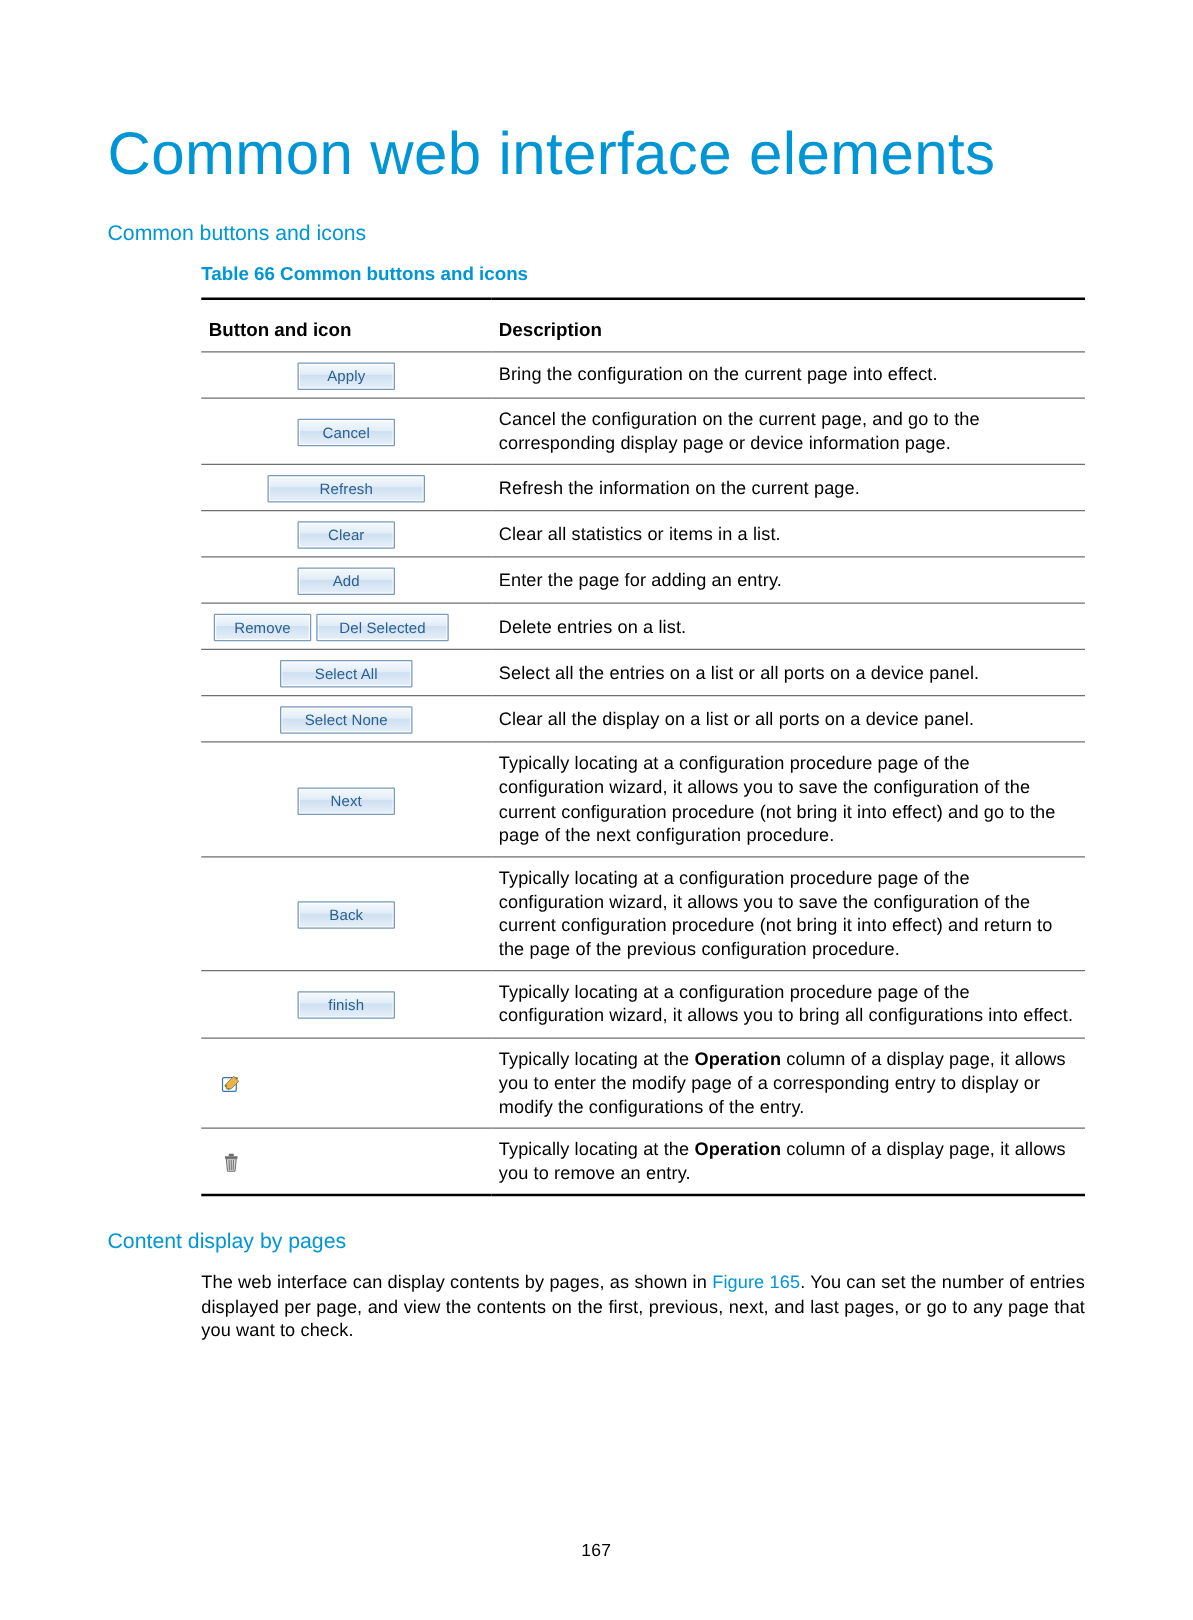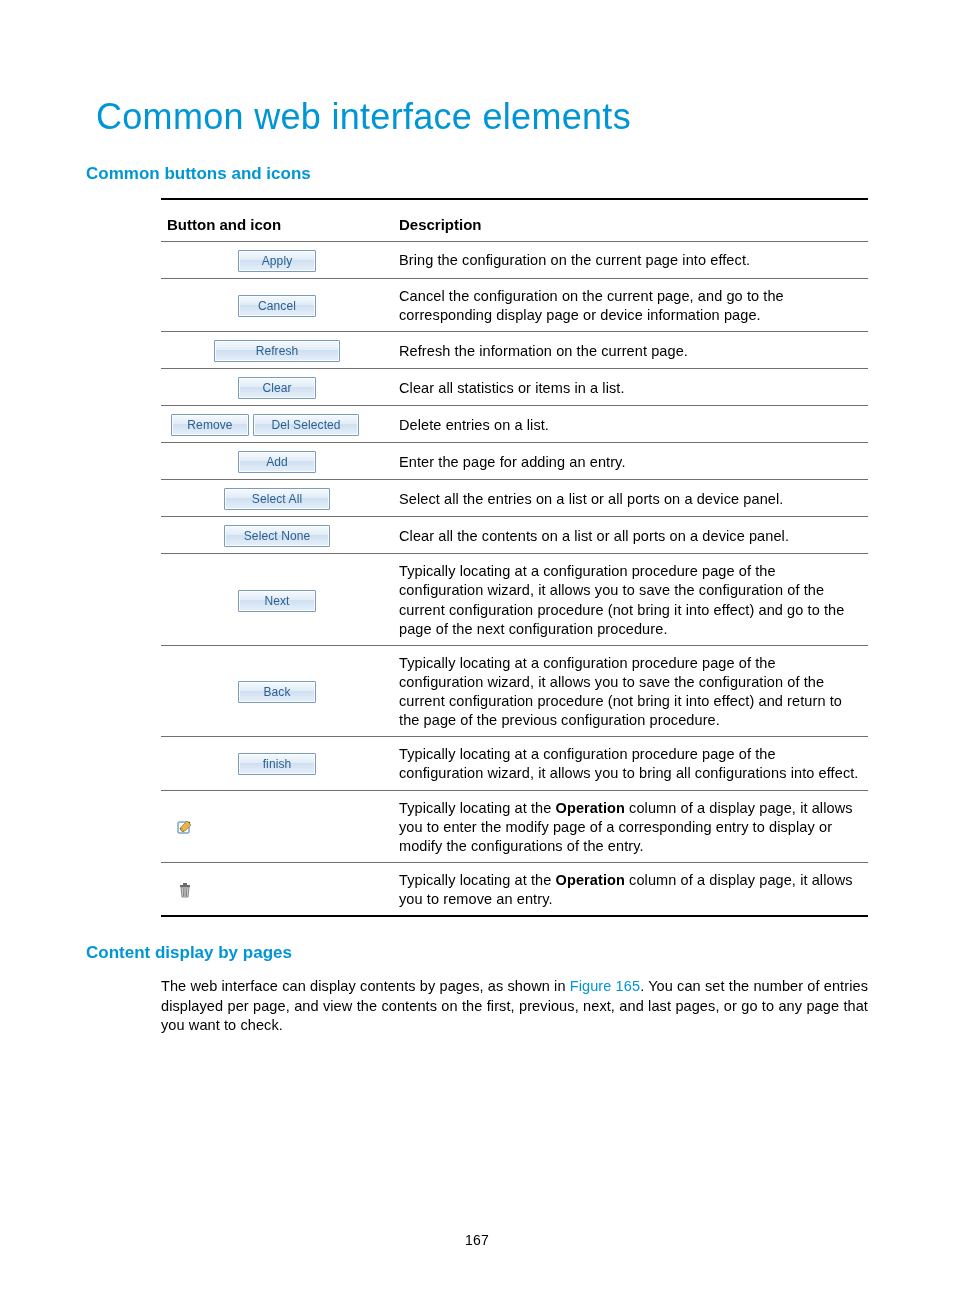--- a/index.html
+++ b/index.html
@@ -12,28 +12,28 @@
   }
   .page {
     width: 954px;
     height: 1296px;
     position: relative;
     box-sizing: border-box;
     padding: 96px 86px 0 86px;
   }
   h1.page-title {
     font-weight: 300;
-    font-size: 36px;
+    font-size: 48px;
     letter-spacing: 0.3px;
     color: #0096d6;
-    margin: 0 0 26px 10px;
+    margin: 0 0 26px 0;
   }
   h2.section-title {
     color: #0096d6;
-    font-weight: 700;
+    font-weight: 400;
     font-size: 17px;
     margin: 0 0 14px 0;
   }
   .table-caption {
     color: #0096d6;
     font-weight: 600;
     font-size: 15px;
     margin: 0 0 10px 75px;
   }
   table.icons-table {
@@ -133,20 +133,21 @@
 </style>
 </head>
 <body>
 
 <div class="page">
 
   <h1 class="page-title">Common web interface elements</h1>
 
   <h2 class="section-title">Common buttons and icons</h2>
 
+  <div class="table-caption">Table 66 Common buttons and icons</div>
 
   <table class="icons-table">
     <thead>
       <tr>
         <th>Button and icon</th>
         <th>Description</th>
       </tr>
     </thead>
     <tbody>
       <tr>
@@ -173,53 +174,53 @@
           </td>
         <td class="col-desc">Refresh the information on the current page.</td>
       </tr>
       <tr>
         <td class="col-button">
             <div class="btn-wrap">
               <span class="hp-btn">Clear</span>
             </div>
           </td>
         <td class="col-desc">Clear all statistics or items in a list.</td>
+      </tr>
+      <tr>
+        <td class="col-button">
+            <div class="btn-wrap">
+              <span class="hp-btn">Add</span>
+            </div>
+          </td>
+        <td class="col-desc">Enter the page for adding an entry.</td>
       </tr>
       <tr>
         <td class="col-button">
             <div class="btn-wrap left">
           <span class="hp-btn">Remove</span>
           <span class="hp-btn mid">Del Selected</span>
         </div>
           </td>
         <td class="col-desc">Delete entries on a list.</td>
       </tr>
       <tr>
         <td class="col-button">
             <div class="btn-wrap">
-              <span class="hp-btn">Add</span>
-            </div>
-          </td>
-        <td class="col-desc">Enter the page for adding an entry.</td>
-      </tr>
-      <tr>
-        <td class="col-button">
-            <div class="btn-wrap">
               <span class="hp-btn mid">Select All</span>
             </div>
           </td>
         <td class="col-desc">Select all the entries on a list or all ports on a device panel.</td>
       </tr>
       <tr>
         <td class="col-button">
             <div class="btn-wrap">
               <span class="hp-btn mid">Select None</span>
             </div>
           </td>
-        <td class="col-desc">Clear all the contents on a list or all ports on a device panel.</td>
+        <td class="col-desc">Clear all the display on a list or all ports on a device panel.</td>
       </tr>
       <tr>
         <td class="col-button">
             <div class="btn-wrap">
               <span class="hp-btn">Next</span>
             </div>
           </td>
         <td class="col-desc">Typically locating at a configuration procedure page of the configuration wizard, it allows you to save the configuration of the current configuration procedure (not bring it into effect) and go to the page of the next configuration procedure.</td>
       </tr>
       <tr>

